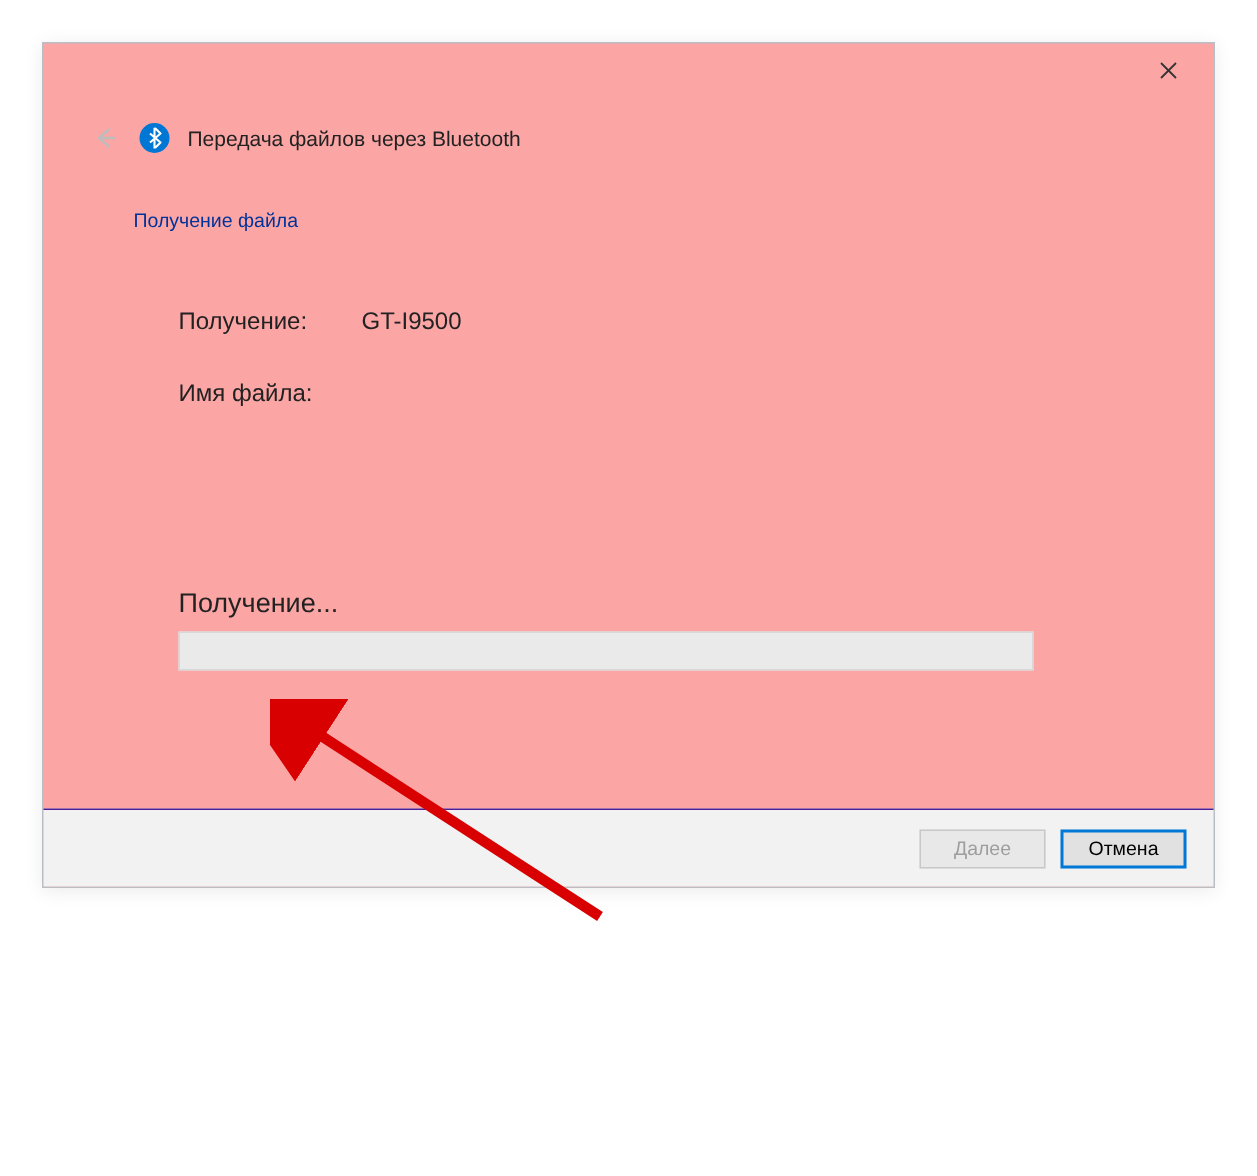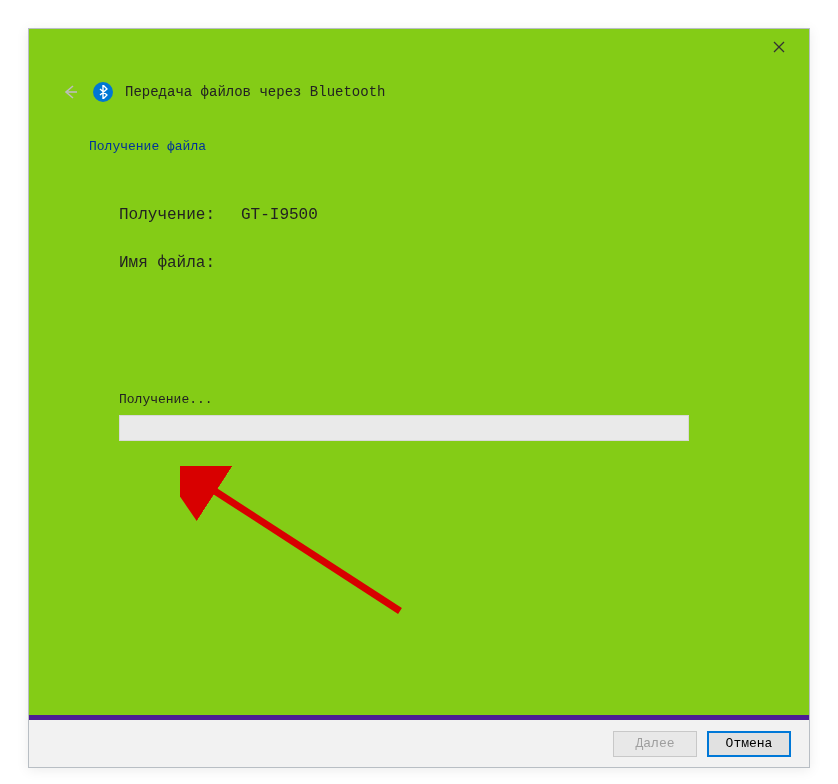--- a/index.html
+++ b/index.html
@@ -12,25 +12,24 @@
       background: #ffffff;
       width: 838px;
       height: 784px;
       position: relative;
     }
     .window {
       position: absolute;
       left: 28px;
       top: 28px;
       width: 782px;
-      height: 740px;
-      background: #84cc16;
+      height: 564px;
+      background: #fca5a5;
       border: 1px solid #b8bec4;
       box-shadow: 0 2px 12px rgba(0,0,0,0.08);
-      font-family: Liberation Mono, monospace;
     }
     .titlebar {
       height: 36px;
       display: flex;
       justify-content: flex-end;
       align-items: center;
       padding-right: 10px;
     }
     .close-btn {
       width: 40px;
@@ -104,38 +103,38 @@
       width: 122px;
     }
     .info-value {
       color: #222;
     }
     .progress-section {
       margin-top: 120px;
       padding-left: 30px;
     }
     .progress-label {
-      font-size: 13px;
+      font-size: 18px;
       color: #222;
       margin-bottom: 8px;
     }
     .progress-bar {
       width: 570px;
       height: 26px;
       background: #eaeaea;
       border: 1px solid #d8d8d8;
     }
     .footer {
       position: absolute;
       bottom: 0;
       left: 0;
       right: 0;
       height: 52px;
       background: #f2f2f2;
-      border-top: 5px solid #4c1d95;
+      border-top: 1px solid #4c1d95;
       display: flex;
       justify-content: flex-end;
       align-items: center;
       padding-right: 18px;
       gap: 10px;
     }
     .footer-btn {
       min-width: 84px;
       height: 26px;
       font-size: 13px;

